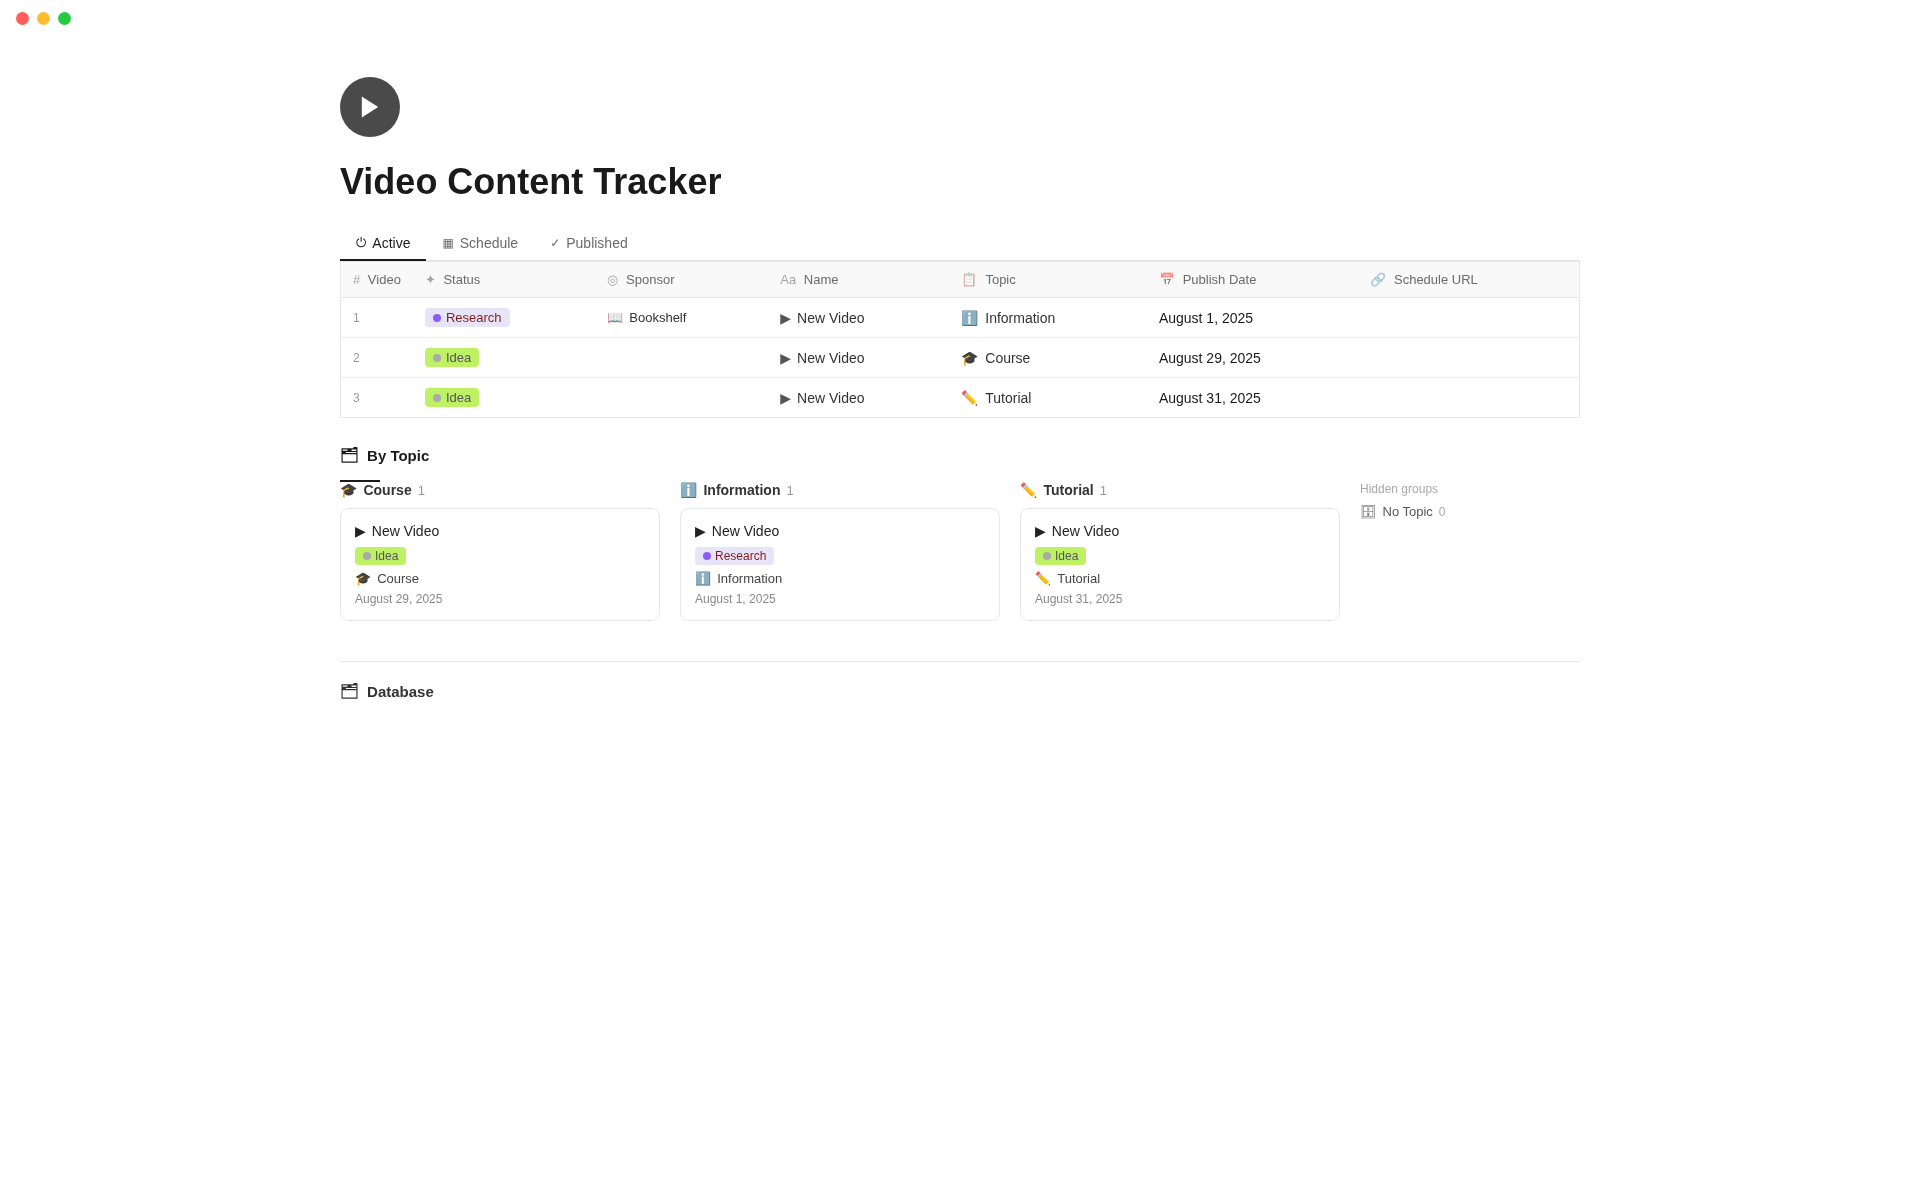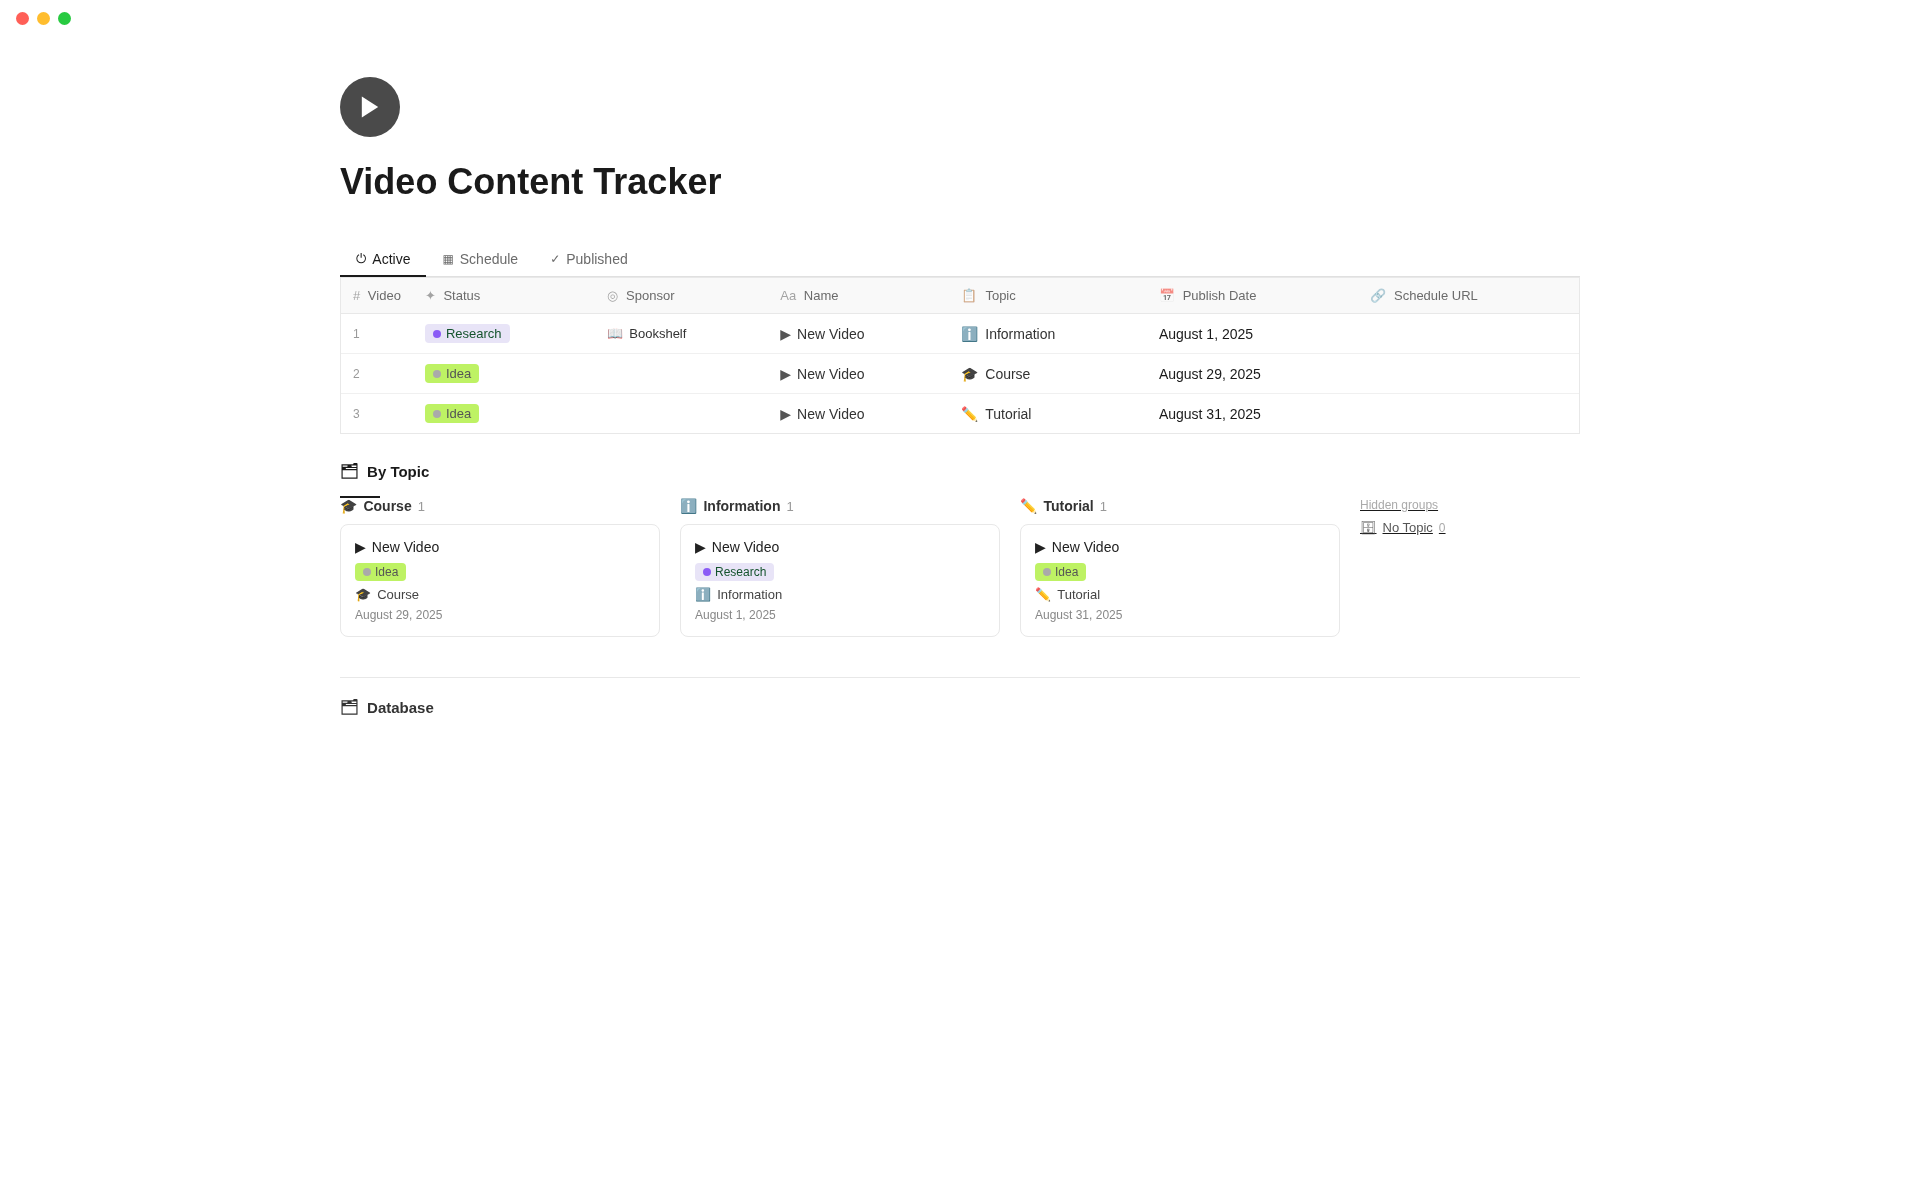--- a/index.html
+++ b/index.html
@@ -46,21 +46,21 @@
       fill: white;
       width: 28px;
       height: 28px;
     }
 
     
     .page-title {
       font-size: 36px;
       font-weight: 700;
       color: #1a1a1a;
-      margin-bottom: 40px;
+      margin-bottom: 24px;
     }
 
     
     .tabs {
       display: flex;
       gap: 0;
       border-bottom: 1px solid #e0e0e0;
       margin-bottom: 0;
     }
     .tab {
@@ -130,21 +130,21 @@
       display: inline-flex;
       align-items: center;
       gap: 5px;
       padding: 2px 8px;
       border-radius: 4px;
       font-size: 13px;
       font-weight: 500;
     }
     .badge-research {
       background: #e8e4f7;
-      color: #14532d;
+      color: #7f1d1d;
     }
     .badge-idea {
       background: #bef264;
       color: #555;
     }
     .badge-dot {
       width: 8px;
       height: 8px;
       border-radius: 50%;
       display: inline-block;
@@ -258,21 +258,20 @@
     }
     .card-date {
       font-size: 12px;
       color: #888;
     }
 
     
     .hidden-groups-col {
       min-width: 180px;
       max-width: 220px;
-      text-decoration: underline;
     }
     .hidden-groups-label {
       font-size: 12px;
       color: #aaa;
       margin-bottom: 8px;
     }
     .hidden-group-item {
       display: flex;
       align-items: center;
       gap: 6px;

